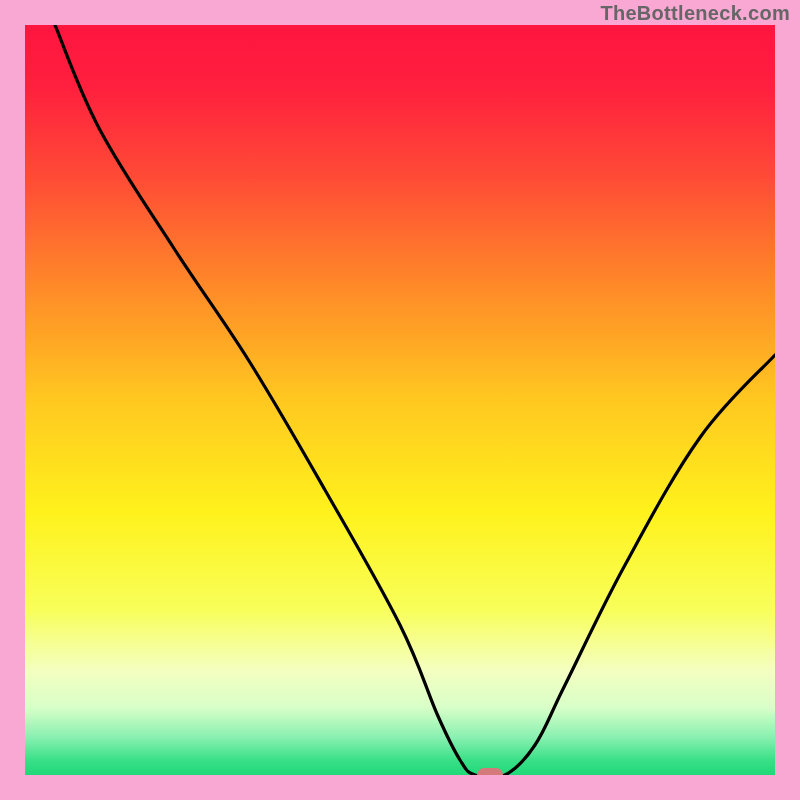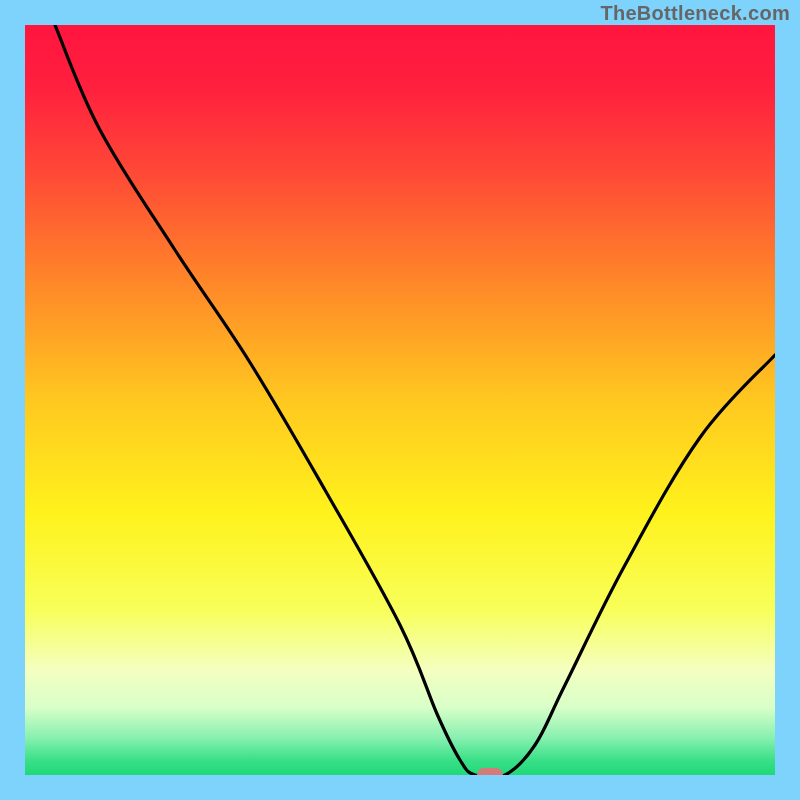--- a/index.html
+++ b/index.html
@@ -8,21 +8,21 @@
     background: #000;
     width: 800px;
     height: 800px;
     overflow: hidden;
     font-family: Arial, sans-serif;
   }
   .frame {
     position: relative;
     width: 800px;
     height: 800px;
-    background: #7dd3fc;
+    background: #f9a8d4;
   }
   .watermark {
     position: absolute;
     top: 2px;
     right: 10px;
     color: #666;
     font-size: 20px;
     font-weight: bold;
     z-index: 10;
     letter-spacing: 0.3px;

